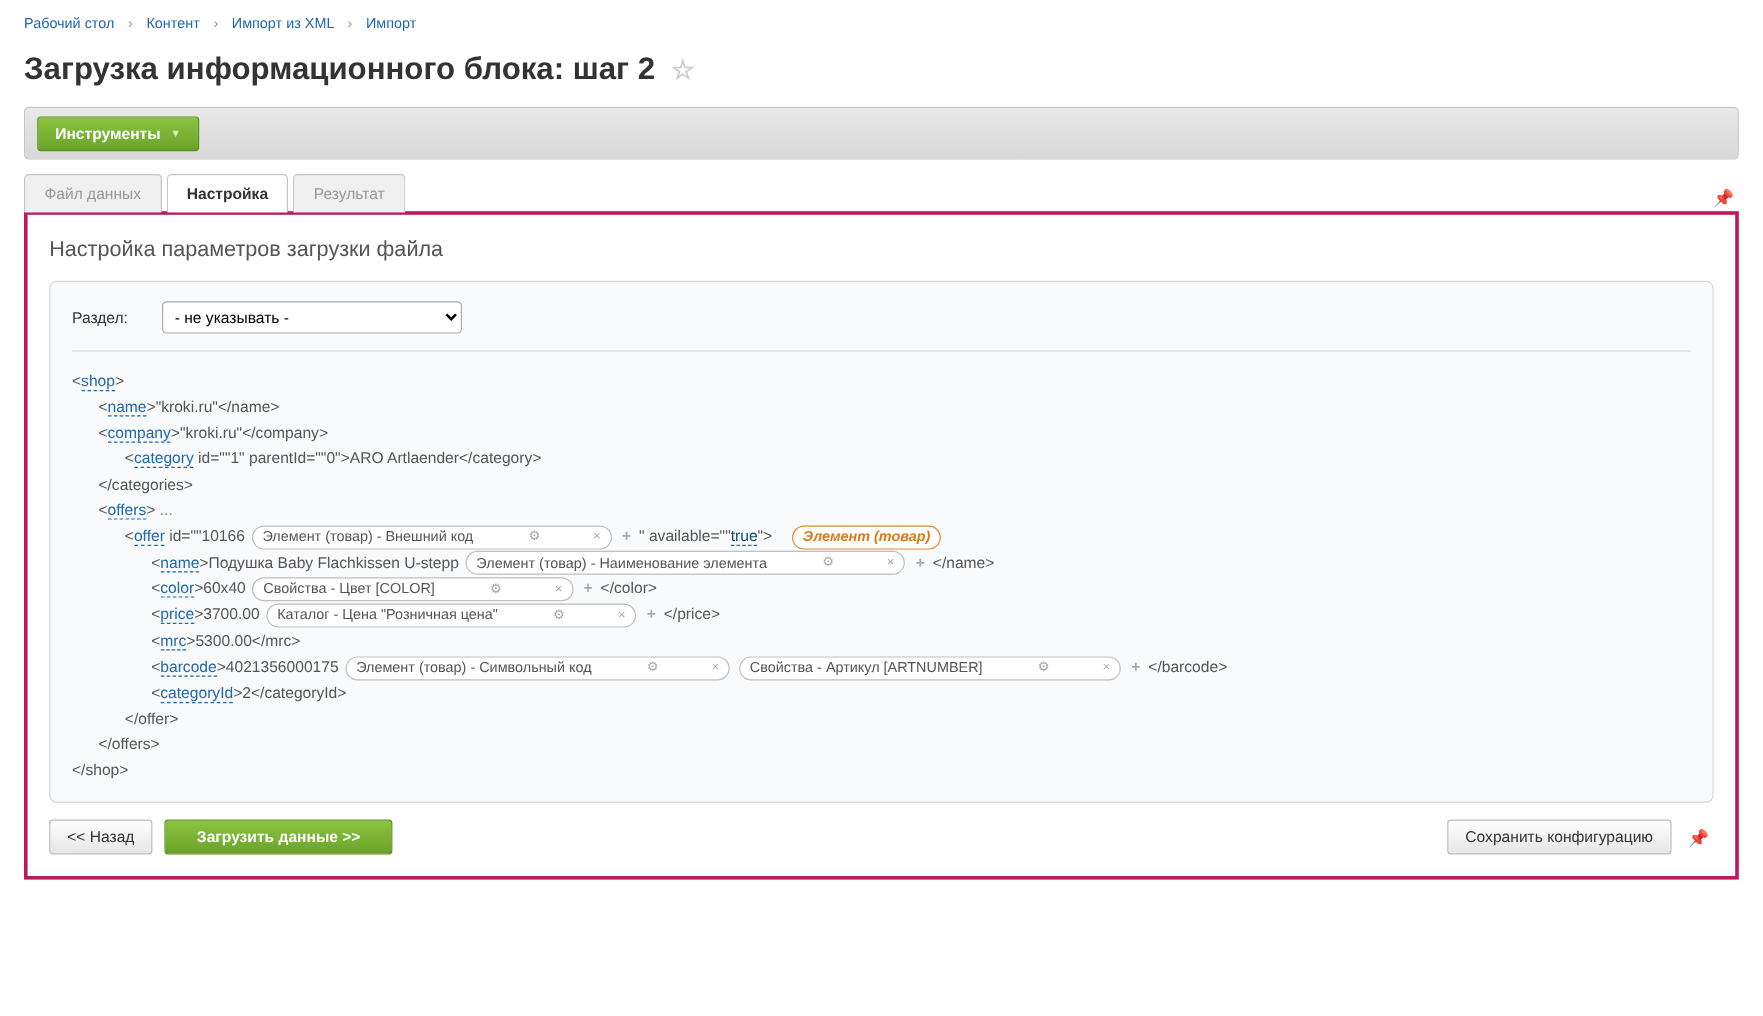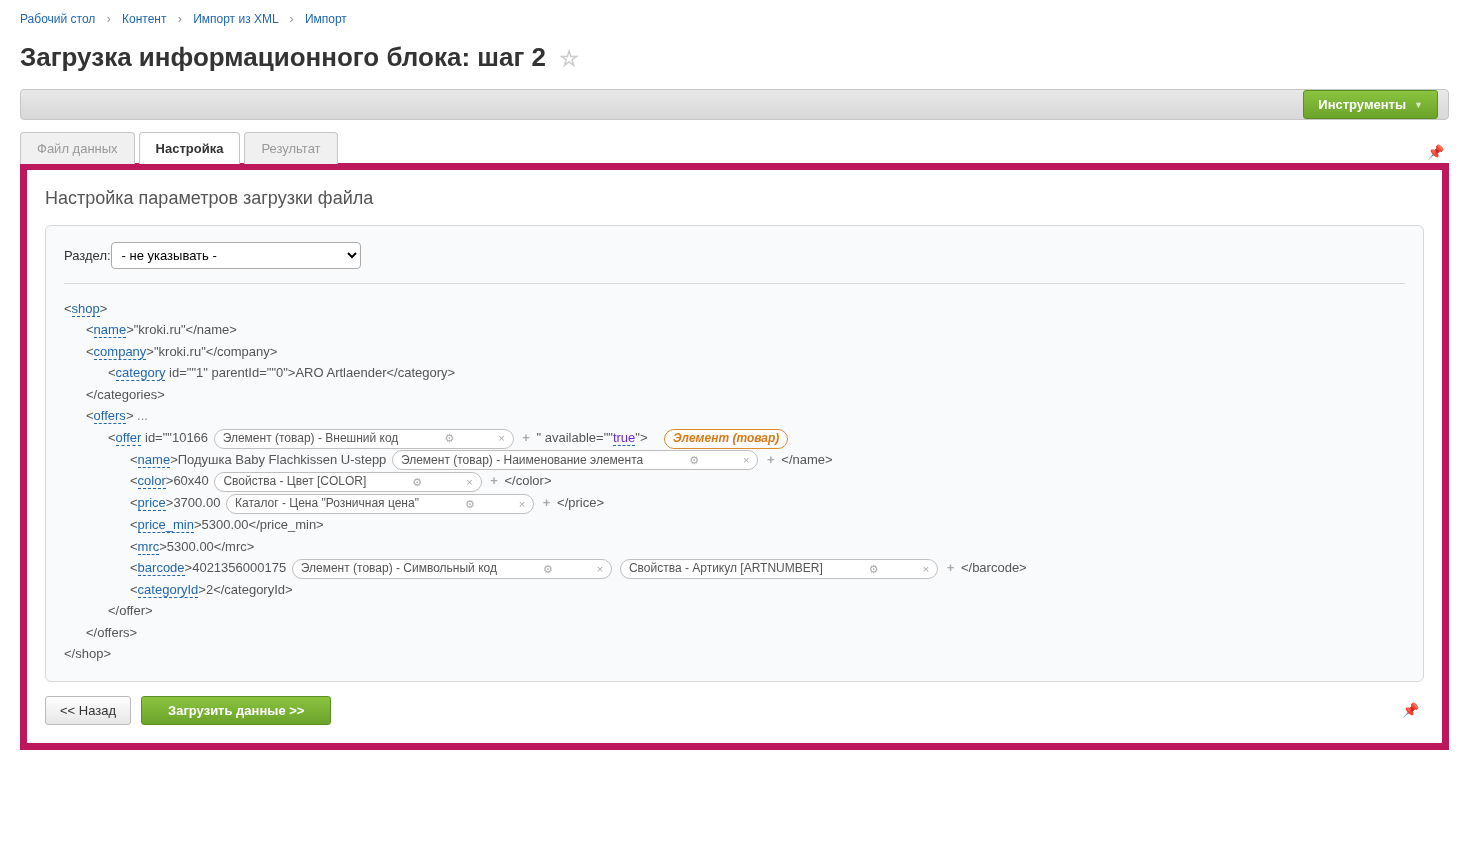--- a/index.html
+++ b/index.html
@@ -5,44 +5,44 @@
 * { box-sizing: border-box; margin: 0; padding: 0; }
 body { font-family: Arial, Helvetica, sans-serif; font-size: 13px; color: #333; background: #fff; }
 
 .breadcrumb { padding: 12px 20px 8px; font-size: 12px; color: #2067b0; }
 .breadcrumb a { color: #2067b0; text-decoration: none; }
 .breadcrumb .sep { color: #999; margin: 0 8px; }
 
 .page-title { padding: 8px 20px 16px; font-size: 26px; font-weight: bold; color: #333; }
 .star { color: #ccc; font-size: 22px; margin-left: 6px; vertical-align: middle; }
 
-.toolbar { margin: 0 20px 12px; height: 31px; background: linear-gradient(#e8e8e8,#d8d8d8); border: 1px solid #c6c6c6; border-radius: 4px; display: flex; align-items: center; justify-content: flex-end; padding: 0 10px; }
+.toolbar { margin: 0 20px 12px; height: 44px; background: linear-gradient(#e8e8e8,#d8d8d8); border: 1px solid #c6c6c6; border-radius: 4px; display: flex; align-items: center; padding: 0 10px; }
 .btn-green-dd { background: linear-gradient(#8bc43f,#6aa32a); border: 1px solid #5c8f23; color: #fff; padding: 6px 14px; border-radius: 3px; font-size: 13px; font-weight: bold; cursor: pointer; display: flex; align-items: center; }
 .btn-green-dd .dd { margin-left: 8px; font-size: 9px; opacity: .7; }
 
 .tabs-row { margin: 0 20px; display: flex; align-items: flex-end; position: relative; }
 .tab { padding: 8px 16px; border: 1px solid #c6c6c6; border-bottom: none; background: #f0f0f0; font-size: 13px; color: #999; border-radius: 4px 4px 0 0; margin-right: 4px; cursor: default; }
 .tab.active { background: #fff; color: #333; font-weight: bold; position: relative; z-index: 2; }
 .pin-icon { margin-left: auto; color: #aaa; font-size: 14px; padding: 4px; }
 
-.panel { margin: 0 20px 20px; border: 7px solid #be185d; background: #fff; margin-top: -1px; padding: 18px; }
+.panel { margin: 0 20px 20px; border: 3px solid #be185d; background: #fff; margin-top: -1px; padding: 18px; }
 .panel-title { font-size: 18px; margin-bottom: 16px; color: #555; }
 
 .inner-box { border: 1px solid #d8d8d8; border-radius: 6px; background: #f9fafb; padding: 16px 18px; }
-.field-row { display: flex; align-items: center; gap: 0; padding-bottom: 14px; margin-bottom: 14px; border-bottom: 1px solid #d8d8d8; }
+.field-row { display: flex; align-items: center; gap: 28px; padding-bottom: 14px; margin-bottom: 14px; border-bottom: 1px solid #d8d8d8; }
 .field-row label { color: #333; }
 .field-row select { padding: 4px 6px; min-width: 250px; border: 1px solid #aaa; border-radius: 4px; background: #fff; font-size: 13px; }
 
 .xml-tree { font-family: Arial, sans-serif; font-size: 13px; line-height: 1.65; color: #555; }
 .ind1 { padding-left: 22px; }
 .ind2 { padding-left: 44px; }
 .ind3 { padding-left: 66px; }
 .tag-link { color: #2067b0; border-bottom: 1px dashed #2067b0; cursor: pointer; }
 .bracket { color: #555; }
-.attr-v { color: #6d28d9; border-bottom: 1px dashed #2067b0; cursor: pointer; }
+.attr-v { color: #0c4a6e; border-bottom: 1px dashed #2067b0; cursor: pointer; }
 .plain { color: #555; }
 .ellipsis { color: #888; }
 
 .pill { display: inline-flex; align-items: center; border: 1px solid #bfbfbf; border-radius: 10px; padding: 0 8px; font-size: 12px; color: #555; background: #fff; height: 20px; margin: 0 2px; white-space: nowrap; gap: 41px; }
 .pill .gear { color: #aaa; margin-left: 5px; font-size: 11px; }
 .pill .x { color: #aaa; margin-left: 3px; font-size: 11px; cursor: pointer; }
 .pill.orange { border-color: #e08a2e; color: #d97a18; font-weight: bold; font-style: italic; }
 .plus { color: #aaa; margin: 0 3px; font-weight: bold; cursor: pointer; }
 
 .footer-row { margin-top: 14px; display: flex; align-items: center; gap: 10px; }
@@ -144,23 +144,20 @@
         <span class="bracket">&lt;</span><span class="tag-link">price</span><span class="bracket">&gt;</span><span class="plain">3700.00 </span>
         <span class="pill">
             <span>Каталог - Цена "Розничная цена"</span>
             <span class="gear">⚙</span>
             <span class="x">×</span>
           </span>
         <span class="plus">+</span>
         <span class="bracket">&lt;/price&gt;</span>
       </div>
 
-      <div class="ind3">
-        <span class="bracket">&lt;</span><span class="tag-link">price_min</span><span class="bracket">&gt;</span><span class="plain">5300.00</span><span class="bracket">&lt;/price_min&gt;</span>
-      </div>
 
       <div class="ind3">
         <span class="bracket">&lt;</span><span class="tag-link">mrc</span><span class="bracket">&gt;</span><span class="plain">5300.00</span><span class="bracket">&lt;/mrc&gt;</span>
       </div>
 
       <div class="ind3">
         <span class="bracket">&lt;</span><span class="tag-link">barcode</span><span class="bracket">&gt;</span><span class="plain">4021356000175 </span>
         <span class="pill">
             <span>Элемент (товар) - Символьный код</span>
             <span class="gear">⚙</span>
@@ -182,15 +179,16 @@
       <div class="ind2"><span class="bracket">&lt;/offer&gt;</span></div>
       <div class="ind1"><span class="bracket">&lt;/offers&gt;</span></div>
       <div><span class="bracket">&lt;/shop&gt;</span></div>
     </div>
   </div>
 
   <div class="footer-row">
     <button class="btn-grey">&lt;&lt; Назад</button>
     <button class="btn-green">Загрузить данные &gt;&gt;</button>
     <div class="spacer"></div>
+    <button class="btn-grey">Сохранить конфигурацию</button>
     <span class="pin-icon">📌</span>
   </div>
 </div>
 
 </body></html>

